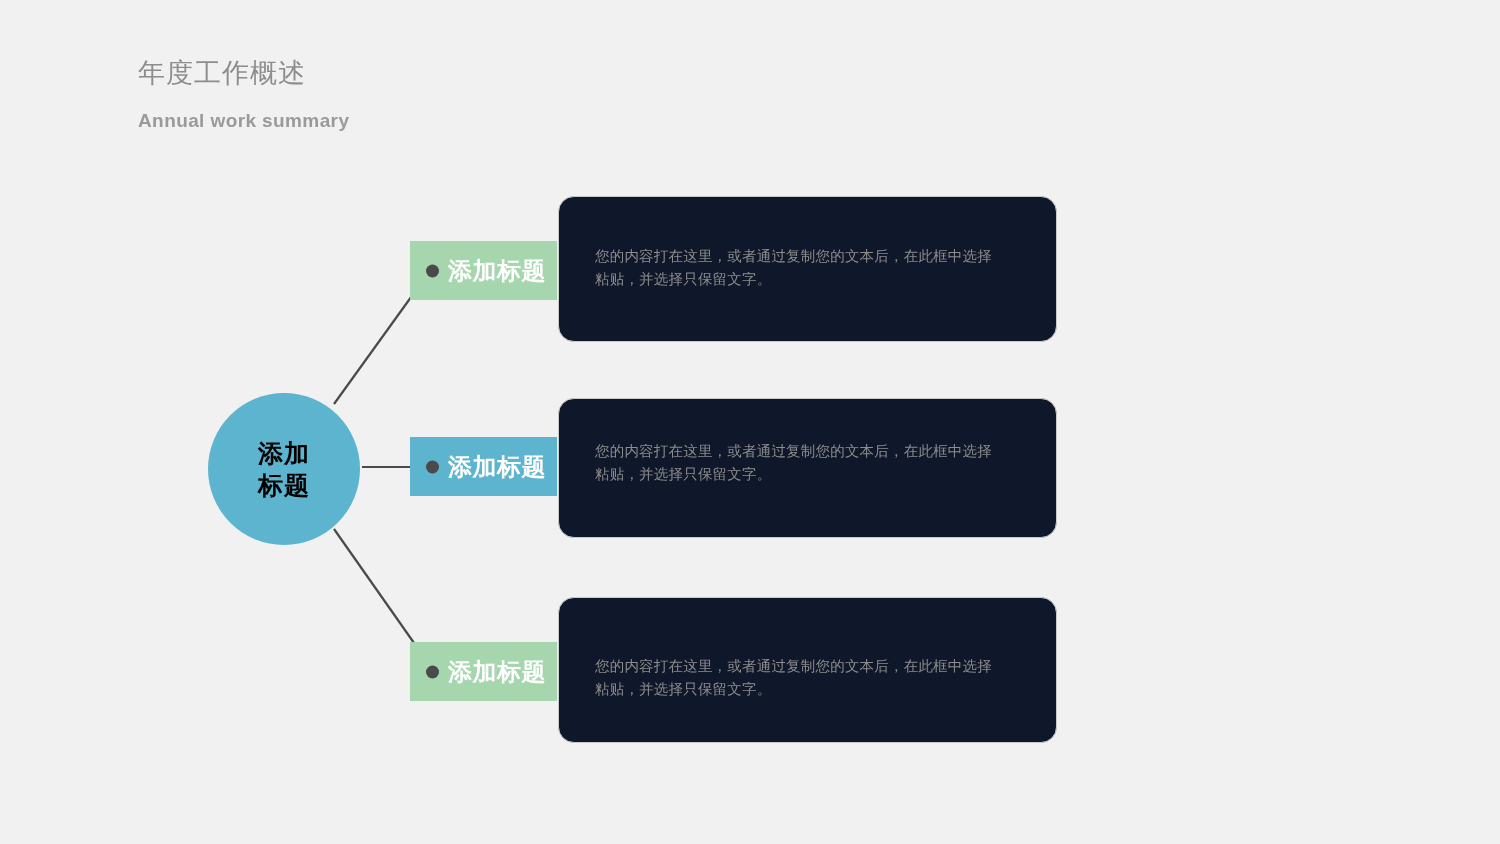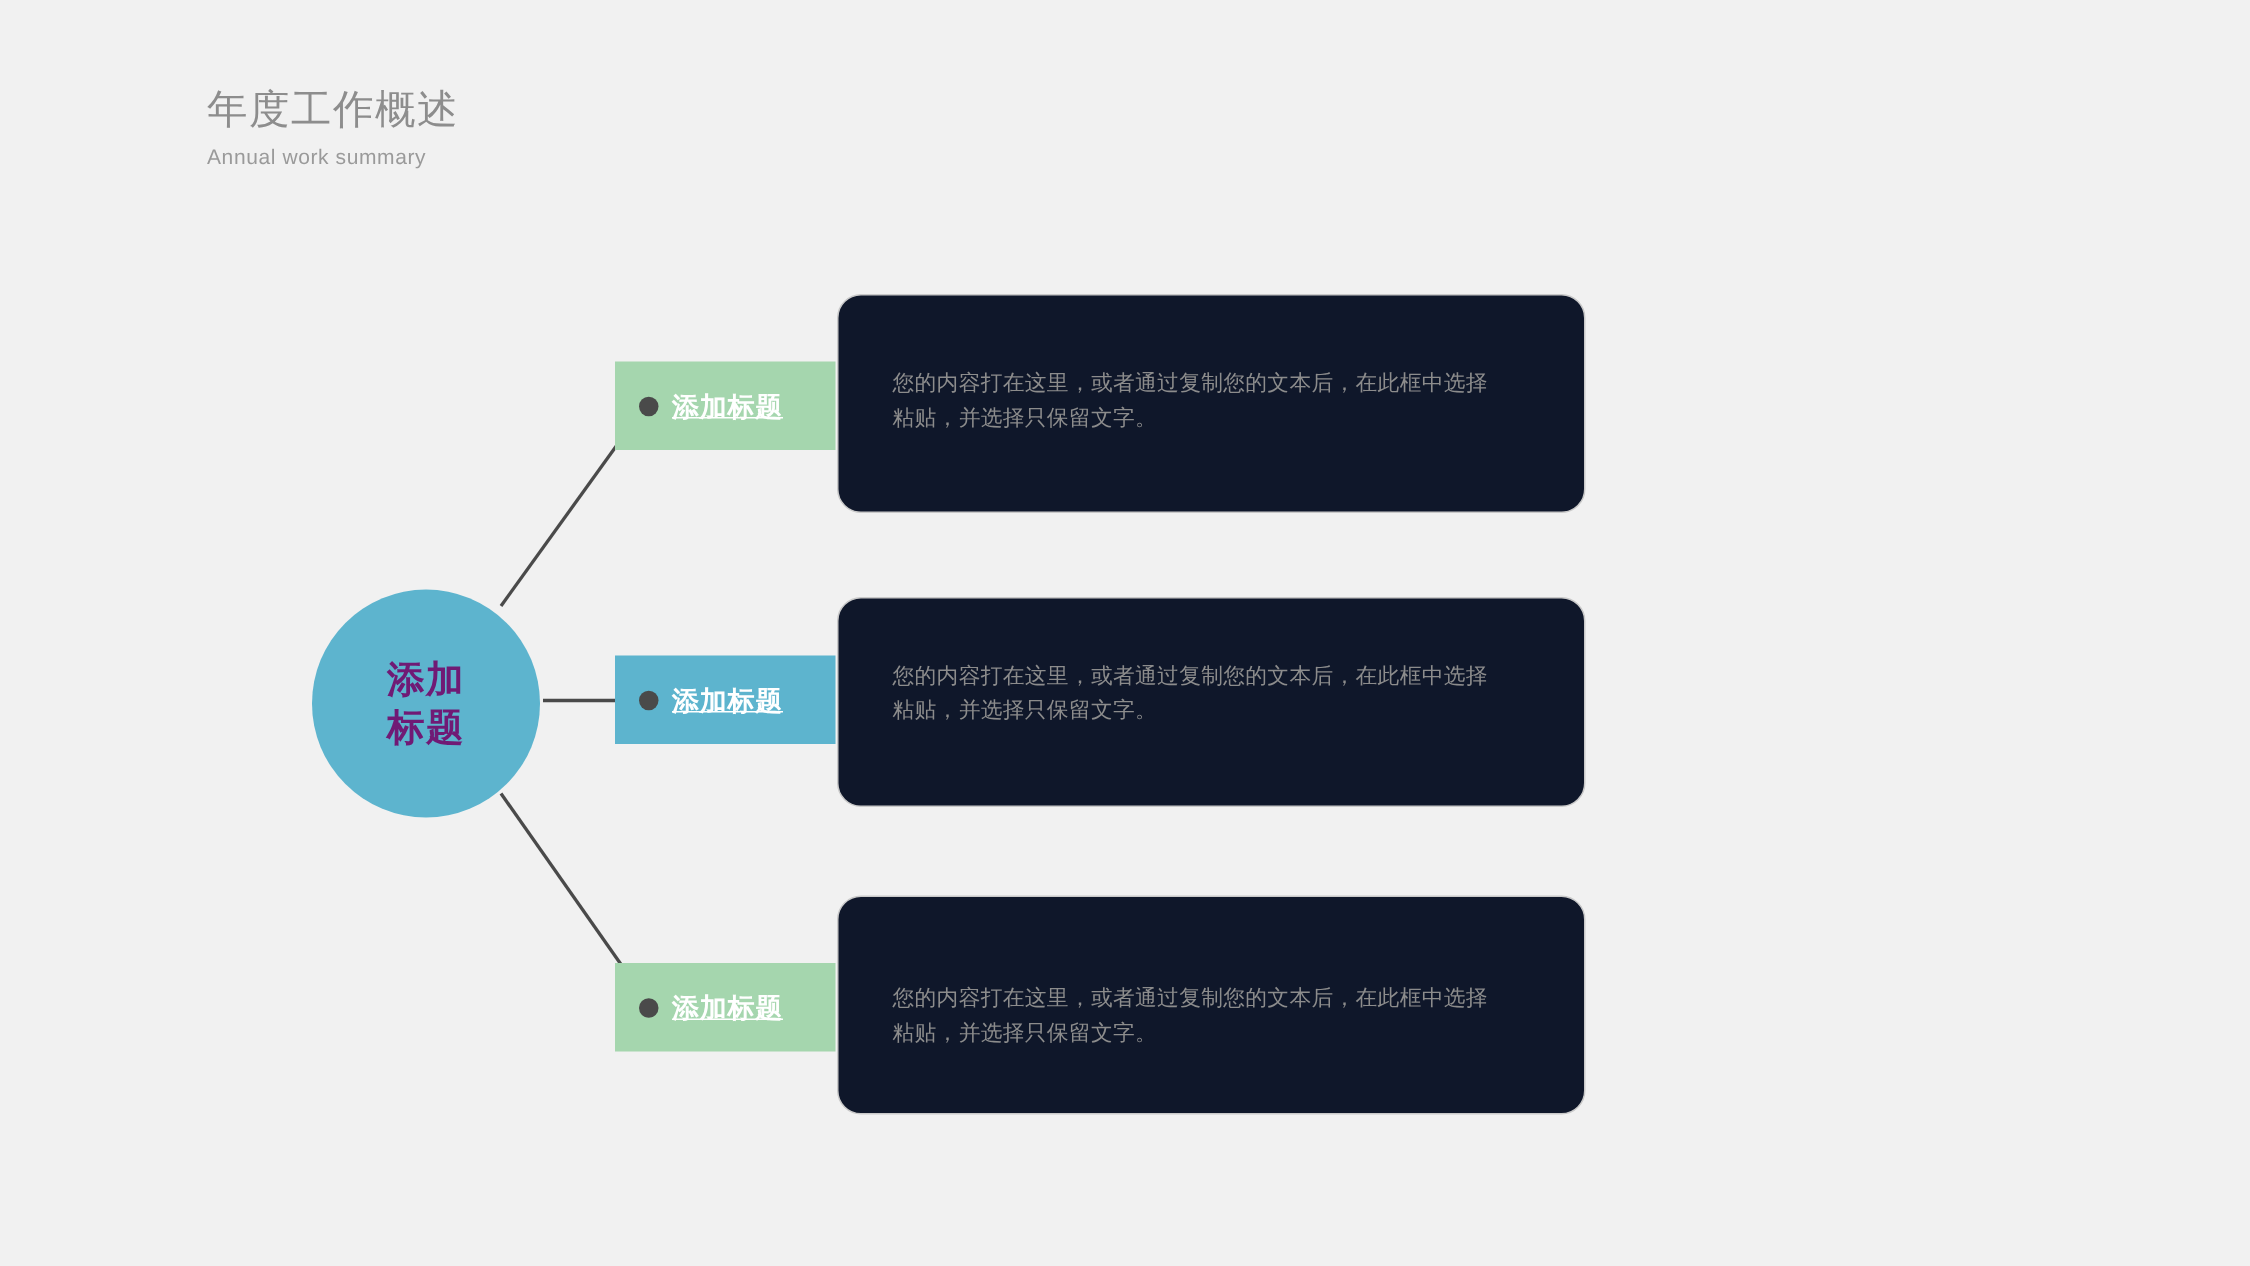--- a/index.html
+++ b/index.html
@@ -24,25 +24,25 @@
   }
   .header-title {
     font-size: 27px;
     color: #8d8d8d;
     letter-spacing: 1px;
     line-height: 1.15;
     font-weight: 400;
     white-space: nowrap;
   }
   .header-subtitle {
-    font-size: 14px;
+    font-size: 19px;
     color: #9a9a9a;
     letter-spacing: 0.4px;
-    margin-top: 7px;
-    font-weight: 400;
+    margin-top: 21px;
+    font-weight: 700;
     white-space: nowrap;
   }
 
   
   .stage {
     position: absolute;
     left: 0;
     top: 0;
     width: 1500px;
     height: 844px;
@@ -62,21 +62,21 @@
     left: 208px;
     top: 393px;
     width: 152px;
     height: 152px;
     border-radius: 50%;
     background: #5db4ce;
     display: flex;
     flex-direction: column;
     align-items: center;
     justify-content: center;
-    color: #701a75;
+    color: #000000;
     font-size: 25px;
     font-weight: bold;
     line-height: 1.28;
     letter-spacing: 1px;
     text-align: center;
   }
 
   
   .branch {
     position: absolute;
@@ -134,25 +134,24 @@
     top: 50%;
     transform: translateY(-50%);
     width: 13px;
     height: 13px;
     border-radius: 50%;
     background: #4a4a4a;
   }
   .tag-label {
     margin-left: 38px;
     color: #ffffff;
-    font-size: 18px;
+    font-size: 24px;
     font-weight: bold;
     letter-spacing: 0.5px;
     white-space: nowrap;
-    text-decoration: underline;
   }
 </style>
 </head>
 <body>
 
 <div class="header">
   <div class="header-title">年度工作概述</div>
   <div class="header-subtitle">Annual work summary</div>
 </div>
 

